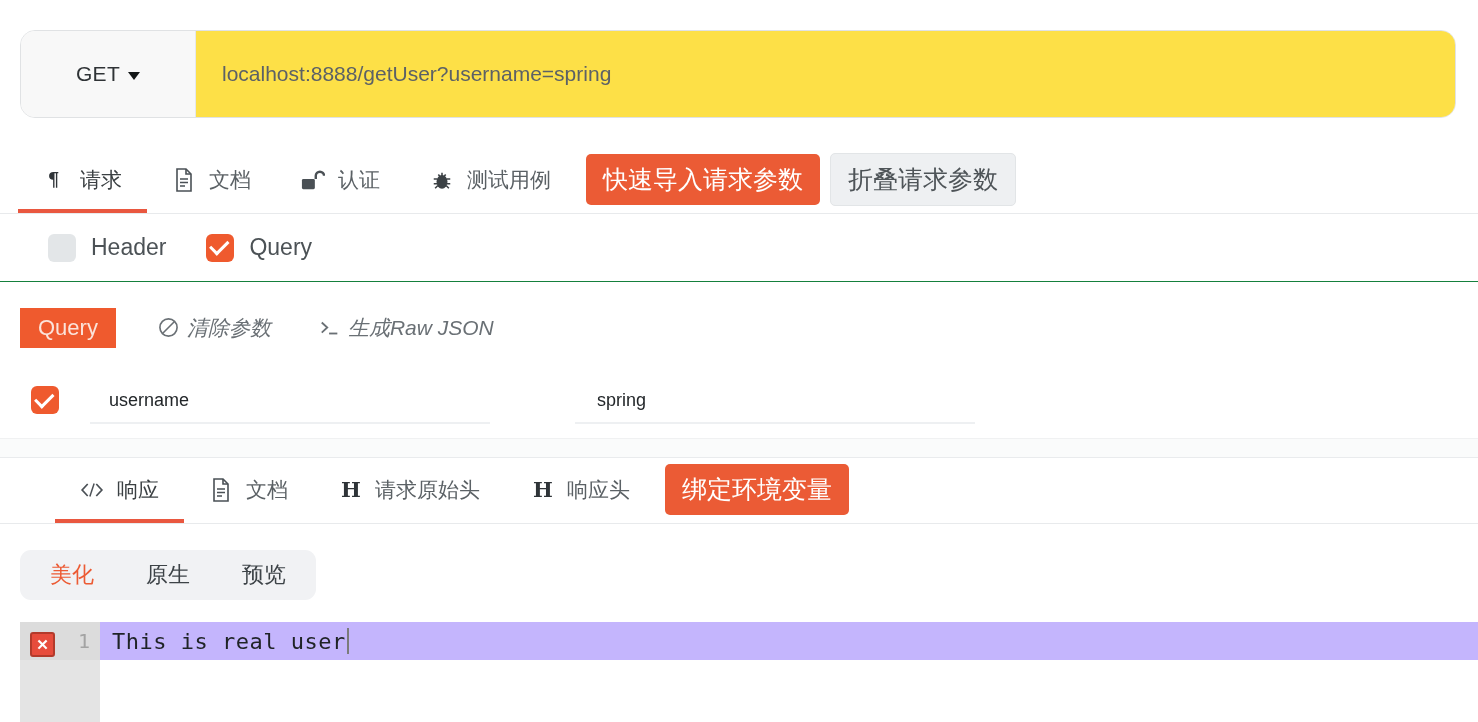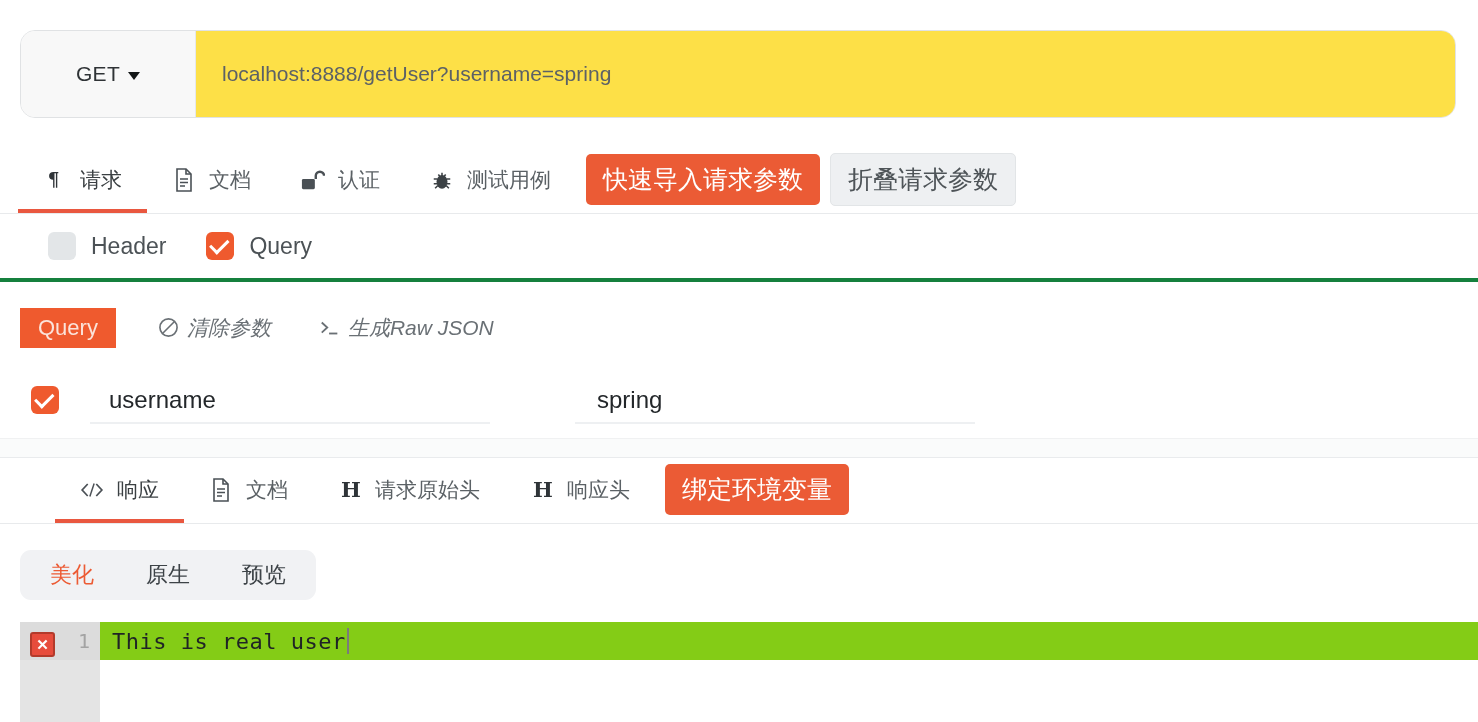--- a/index.html
+++ b/index.html
@@ -109,21 +109,21 @@
 
   
   .checkrow {
     position: absolute;
     left: 0; top: 214px;
     width: 1478px; height: 68px;
     display: flex;
     align-items: center;
     padding-left: 48px;
     box-sizing: border-box;
-    border-bottom: 4px solid #15803d;
+    border-bottom: 1px solid #15803d;
     gap: 18px;
   }
   .cbitem { display: flex; align-items: center; gap: 15px; cursor: pointer; margin-right: 22px; }
   .cbox {
     width: 28px; height: 28px;
     border-radius: 6px;
     background: #e3e6e8;
     display: flex; align-items: center; justify-content: center;
     flex: none;
   }
@@ -173,21 +173,21 @@
     display: flex;
     align-items: center;
     box-sizing: border-box;
   }
   .paramrow .cbox-wrap { width: 90px; display: flex; justify-content: center; }
   .pfield {
     position: relative;
     height: 76px;
     display: flex;
     align-items: center;
-    font-size: 24px;
+    font-size: 18px;
     color: #23272a;
     cursor: text;
   }
   .pfield:after {
     content: "";
     position: absolute;
     left: 0; right: 0; bottom: 14px;
     height: 2px;
     background: #eef0f2;
   }
@@ -283,21 +283,21 @@
     line-height: 1;
   }
   .lineno { font-size: 20px; color: #a3a3a3; }
   .codearea {
     position: absolute;
     left: 80px; top: 0;
     right: 0; height: 100px;
   }
   .codeline {
     height: 38px;
-    background: #84cc16;
+    background: #c4b5fd;
     display: flex;
     align-items: center;
     padding-left: 12px;
     font-size: 22px;
     color: #1f2326;
     letter-spacing: .5px;
     position: relative;
   }
   .caret {
     display: inline-block;

